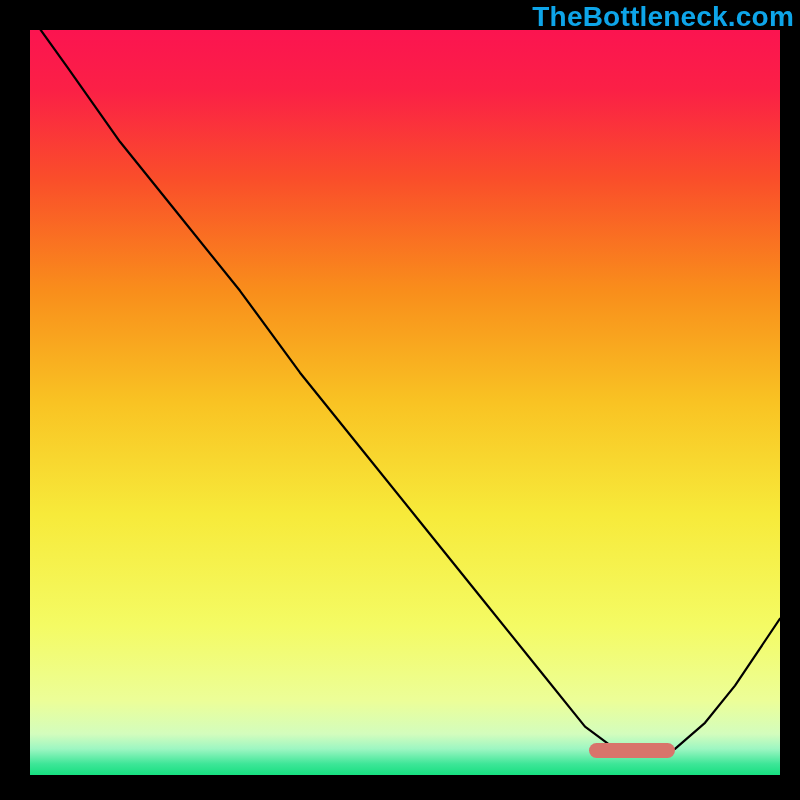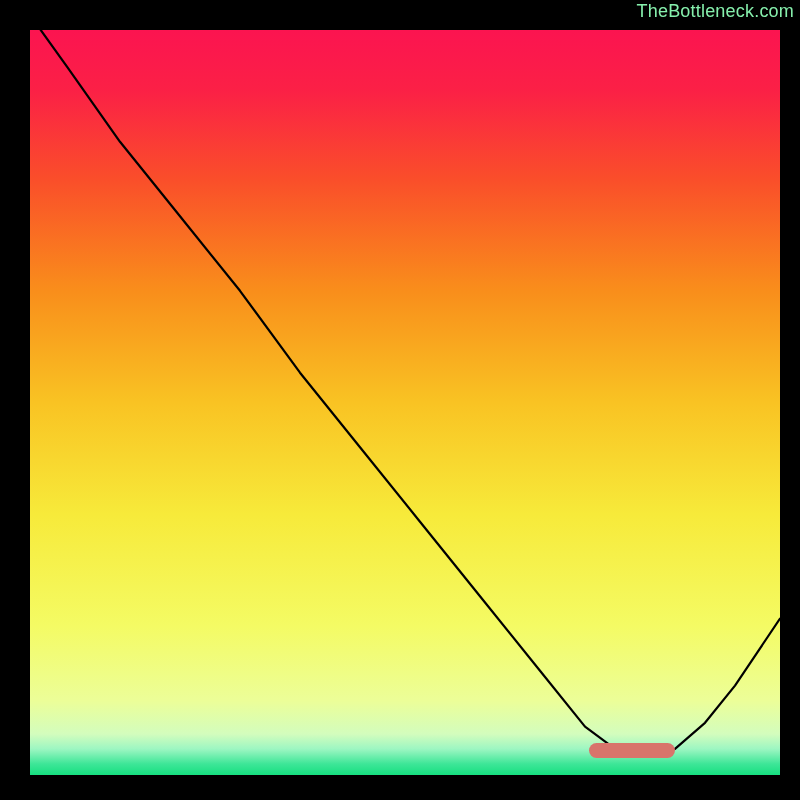--- a/index.html
+++ b/index.html
@@ -15,23 +15,23 @@
     position: relative;
     width: 800px;
     height: 800px;
     background: #000;
     box-sizing: border-box;
   }
   .watermark {
     position: absolute;
     top: 1px;
     right: 6px;
-    color: #86efac;
-    font-size: 18px;
-    font-weight: normal;
+    color: #0ea5e9;
+    font-size: 28px;
+    font-weight: bold;
     letter-spacing: 0.2px;
     z-index: 30;
   }
   .plot-area {
     position: absolute;
     left: 30px;
     top: 30px;
     width: 750px;
     height: 745px;
     overflow: hidden;

